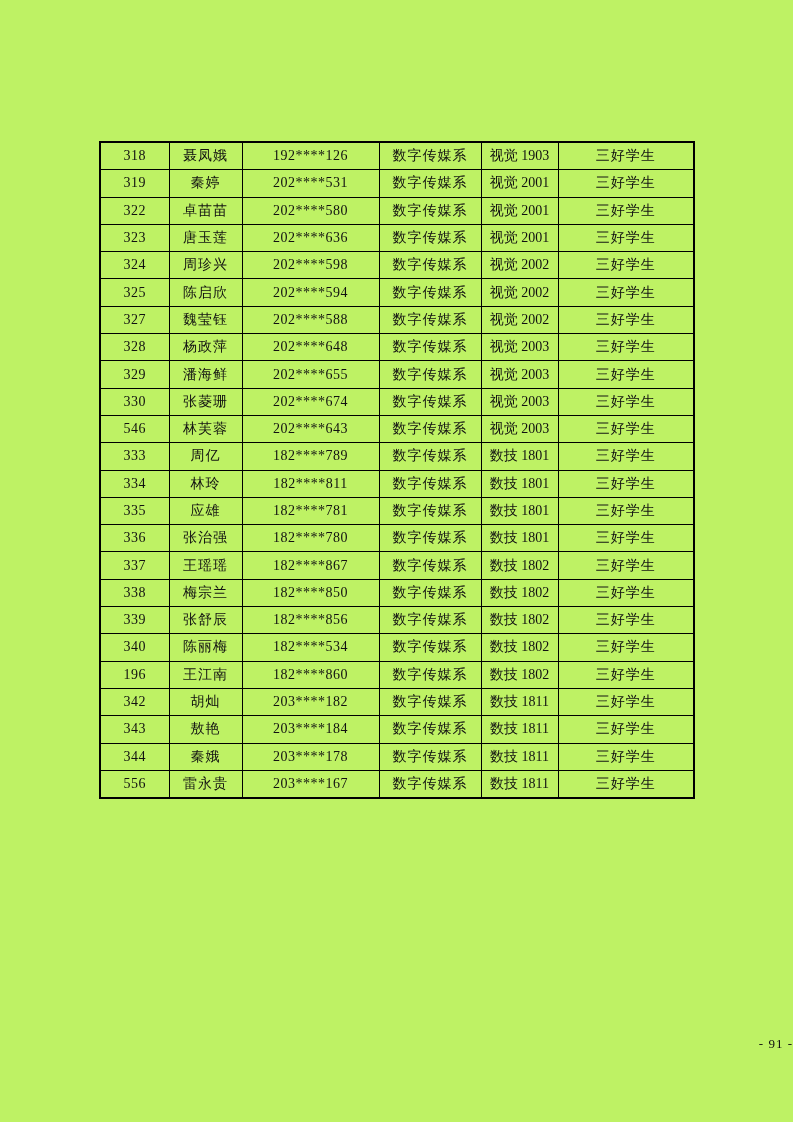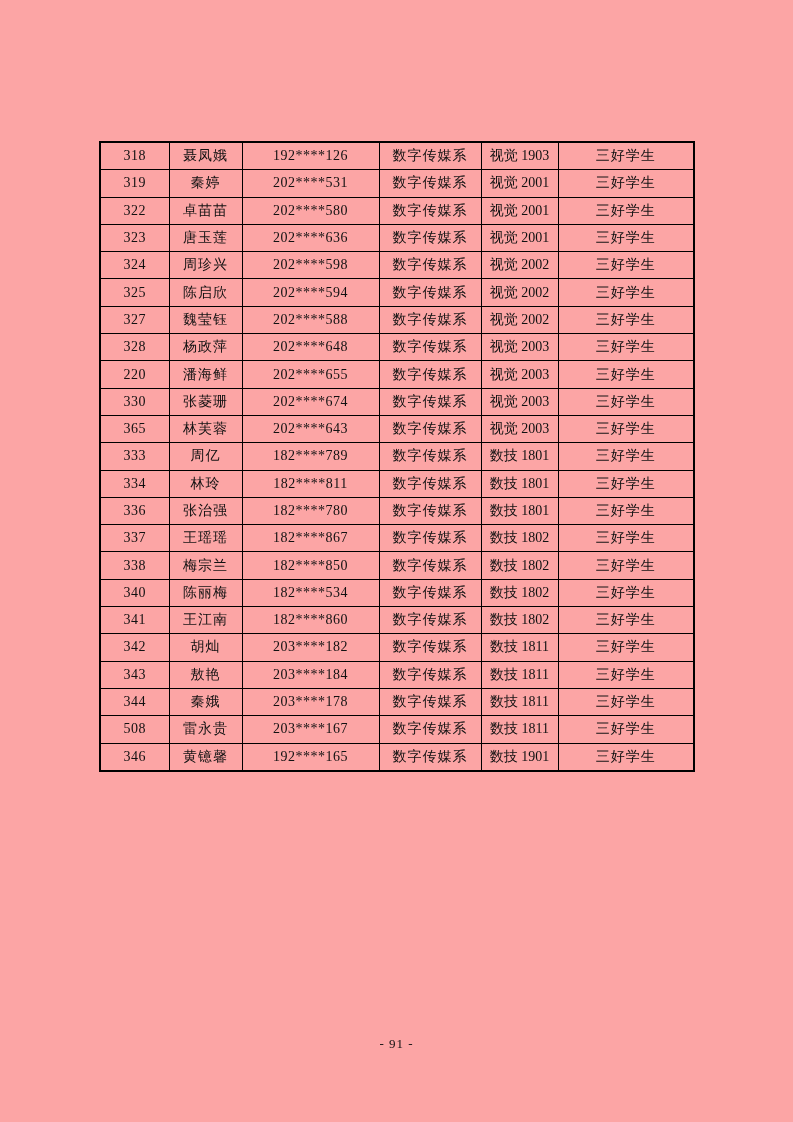--- a/index.html
+++ b/index.html
@@ -4,21 +4,21 @@
 <style>
   html, body {
     margin: 0;
     padding: 0;
     background: #ffffff;
   }
   .page {
     position: relative;
     width: 793px;
     height: 1122px;
-    background: #fca5a5;
+    background: #bef264;
     overflow: hidden;
     font-family: "Liberation Serif", "DejaVu Serif", serif;
     color: #000000;
   }
   table.award-table {
     position: absolute;
     left: 99px;
     top: 141px;
     width: 594px;
     border-collapse: collapse;
@@ -45,21 +45,21 @@
   table.award-table td[data-name="cell-name"],
   table.award-table td[data-name="cell-department"],
   table.award-table td[data-name="cell-award"] {
     letter-spacing: 1px;
   }
   .footer {
     position: absolute;
     left: 0;
     top: 1036px;
     width: 100%;
-    text-align: center;
+    text-align: right;
     font-size: 13px;
     color: #111111;
     letter-spacing: 1px;
   }
 </style>
 </head>
 <body>
 
 <div class="page" data-name="document-page">
 
@@ -131,37 +131,37 @@
         </tr>
         <tr data-name="table-row">
           <td data-name="cell-no">328</td>
           <td data-name="cell-name">杨政萍</td>
           <td data-name="cell-id">202****648</td>
           <td data-name="cell-department">数字传媒系</td>
           <td data-name="cell-class">视觉 2003</td>
           <td data-name="cell-award">三好学生</td>
         </tr>
         <tr data-name="table-row">
-          <td data-name="cell-no">220</td>
+          <td data-name="cell-no">329</td>
           <td data-name="cell-name">潘海鲜</td>
           <td data-name="cell-id">202****655</td>
           <td data-name="cell-department">数字传媒系</td>
           <td data-name="cell-class">视觉 2003</td>
           <td data-name="cell-award">三好学生</td>
         </tr>
         <tr data-name="table-row">
           <td data-name="cell-no">330</td>
           <td data-name="cell-name">张菱珊</td>
           <td data-name="cell-id">202****674</td>
           <td data-name="cell-department">数字传媒系</td>
           <td data-name="cell-class">视觉 2003</td>
           <td data-name="cell-award">三好学生</td>
         </tr>
         <tr data-name="table-row">
-          <td data-name="cell-no">365</td>
+          <td data-name="cell-no">546</td>
           <td data-name="cell-name">林芙蓉</td>
           <td data-name="cell-id">202****643</td>
           <td data-name="cell-department">数字传媒系</td>
           <td data-name="cell-class">视觉 2003</td>
           <td data-name="cell-award">三好学生</td>
         </tr>
         <tr data-name="table-row">
           <td data-name="cell-no">333</td>
           <td data-name="cell-name">周亿</td>
           <td data-name="cell-id">182****789</td>
@@ -171,20 +171,28 @@
         </tr>
         <tr data-name="table-row">
           <td data-name="cell-no">334</td>
           <td data-name="cell-name">林玲</td>
           <td data-name="cell-id">182****811</td>
           <td data-name="cell-department">数字传媒系</td>
           <td data-name="cell-class">数技 1801</td>
           <td data-name="cell-award">三好学生</td>
         </tr>
         <tr data-name="table-row">
+          <td data-name="cell-no">335</td>
+          <td data-name="cell-name">应雄</td>
+          <td data-name="cell-id">182****781</td>
+          <td data-name="cell-department">数字传媒系</td>
+          <td data-name="cell-class">数技 1801</td>
+          <td data-name="cell-award">三好学生</td>
+        </tr>
+        <tr data-name="table-row">
           <td data-name="cell-no">336</td>
           <td data-name="cell-name">张治强</td>
           <td data-name="cell-id">182****780</td>
           <td data-name="cell-department">数字传媒系</td>
           <td data-name="cell-class">数技 1801</td>
           <td data-name="cell-award">三好学生</td>
         </tr>
         <tr data-name="table-row">
           <td data-name="cell-no">337</td>
           <td data-name="cell-name">王瑶瑶</td>
@@ -195,29 +203,37 @@
         </tr>
         <tr data-name="table-row">
           <td data-name="cell-no">338</td>
           <td data-name="cell-name">梅宗兰</td>
           <td data-name="cell-id">182****850</td>
           <td data-name="cell-department">数字传媒系</td>
           <td data-name="cell-class">数技 1802</td>
           <td data-name="cell-award">三好学生</td>
         </tr>
         <tr data-name="table-row">
+          <td data-name="cell-no">339</td>
+          <td data-name="cell-name">张舒辰</td>
+          <td data-name="cell-id">182****856</td>
+          <td data-name="cell-department">数字传媒系</td>
+          <td data-name="cell-class">数技 1802</td>
+          <td data-name="cell-award">三好学生</td>
+        </tr>
+        <tr data-name="table-row">
           <td data-name="cell-no">340</td>
           <td data-name="cell-name">陈丽梅</td>
           <td data-name="cell-id">182****534</td>
           <td data-name="cell-department">数字传媒系</td>
           <td data-name="cell-class">数技 1802</td>
           <td data-name="cell-award">三好学生</td>
         </tr>
         <tr data-name="table-row">
-          <td data-name="cell-no">341</td>
+          <td data-name="cell-no">196</td>
           <td data-name="cell-name">王江南</td>
           <td data-name="cell-id">182****860</td>
           <td data-name="cell-department">数字传媒系</td>
           <td data-name="cell-class">数技 1802</td>
           <td data-name="cell-award">三好学生</td>
         </tr>
         <tr data-name="table-row">
           <td data-name="cell-no">342</td>
           <td data-name="cell-name">胡灿</td>
           <td data-name="cell-id">203****182</td>
@@ -235,33 +251,25 @@
         </tr>
         <tr data-name="table-row">
           <td data-name="cell-no">344</td>
           <td data-name="cell-name">秦娥</td>
           <td data-name="cell-id">203****178</td>
           <td data-name="cell-department">数字传媒系</td>
           <td data-name="cell-class">数技 1811</td>
           <td data-name="cell-award">三好学生</td>
         </tr>
         <tr data-name="table-row">
-          <td data-name="cell-no">508</td>
+          <td data-name="cell-no">556</td>
           <td data-name="cell-name">雷永贵</td>
           <td data-name="cell-id">203****167</td>
           <td data-name="cell-department">数字传媒系</td>
           <td data-name="cell-class">数技 1811</td>
           <td data-name="cell-award">三好学生</td>
         </tr>
-        <tr data-name="table-row">
-          <td data-name="cell-no">346</td>
-          <td data-name="cell-name">黄镱馨</td>
-          <td data-name="cell-id">192****165</td>
-          <td data-name="cell-department">数字传媒系</td>
-          <td data-name="cell-class">数技 1901</td>
-          <td data-name="cell-award">三好学生</td>
-        </tr>
       </tbody>
   </table>
 
   <div class="footer" data-name="page-number">- 91 -</div>
 
 </div>
 
 </body></html>

